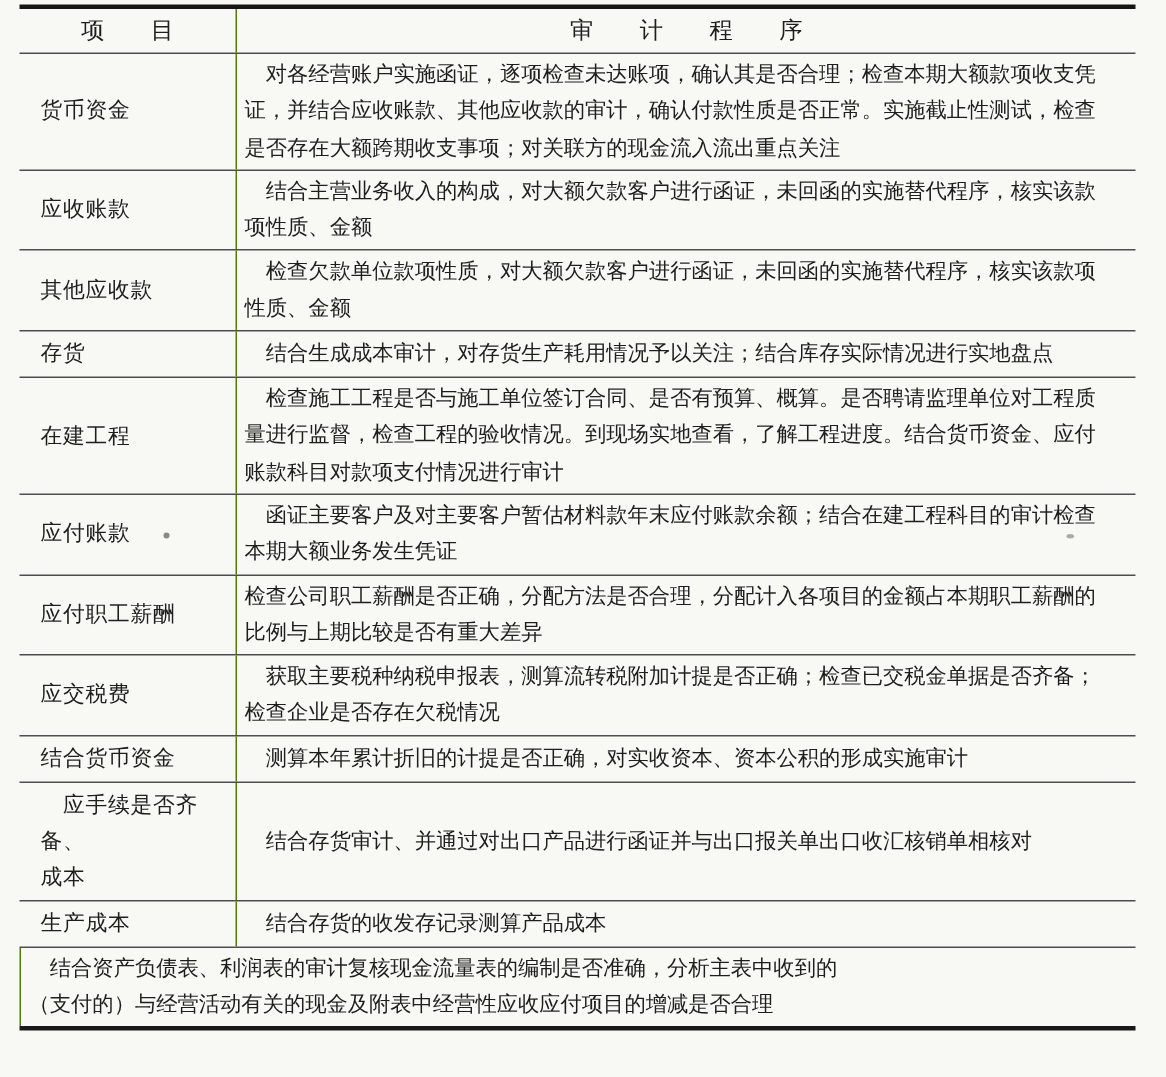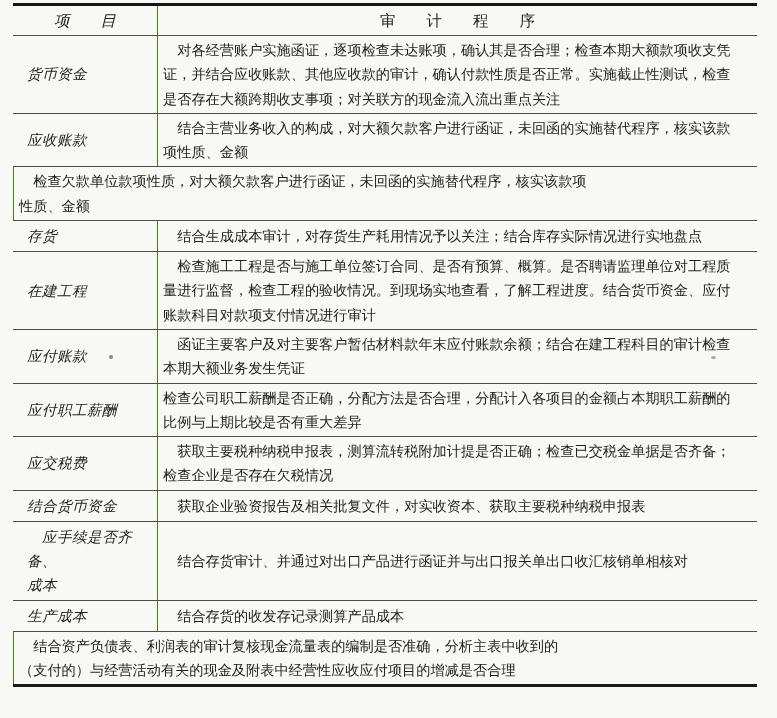--- a/index.html
+++ b/index.html
@@ -36,21 +36,20 @@
     width: 144px;
     flex: none;
     box-sizing: border-box;
     padding: 3px 2px 3px 14px;
     display: flex;
     align-items: center;
     font-size: 14.5px;
     line-height: 24px;
     white-space: pre-line;
     letter-spacing: 0.5px;
-    font-style: italic;
   }
   .cell-proc {
     flex: 1;
     box-sizing: border-box;
     border-left: 1px solid #4d7c0f;
     padding: 2px 4px 2px 5px;
     display: flex;
     align-items: center;
     font-size: 14.2px;
     line-height: 24.3px;
@@ -92,20 +91,21 @@
 是否存在大额跨期收支事项；对关联方的现金流入流出重点关注</div>
   </div>
 
   <div class="t-row">
     <div class="cell-item">应收账款</div>
     <div class="cell-proc">　结合主营业务收入的构成，对大额欠款客户进行函证，未回函的实施替代程序，核实该款
 项性质、金额</div>
   </div>
 
   <div class="t-row">
+    <div class="cell-item">其他应收款</div>
     <div class="cell-proc">　检查欠款单位款项性质，对大额欠款客户进行函证，未回函的实施替代程序，核实该款项
 性质、金额</div>
   </div>
 
   <div class="t-row">
     <div class="cell-item">存货</div>
     <div class="cell-proc">　结合生成成本审计，对存货生产耗用情况予以关注；结合库存实际情况进行实地盘点</div>
   </div>
 
 
@@ -129,21 +129,21 @@
   </div>
 
   <div class="t-row">
     <div class="cell-item">应交税费</div>
     <div class="cell-proc">　获取主要税种纳税申报表，测算流转税附加计提是否正确；检查已交税金单据是否齐备；
 检查企业是否存在欠税情况</div>
   </div>
 
   <div class="t-row">
     <div class="cell-item">结合货币资金</div>
-    <div class="cell-proc">　获取企业验资报告及相关批复文件，对实收资本、获取主要税种纳税申报表</div>
+    <div class="cell-proc">　测算本年累计折旧的计提是否正确，对实收资本、资本公积的形成实施审计</div>
   </div>
 
   <div class="t-row">
     <div class="cell-item">　应手续是否齐备、
 成本</div>
     <div class="cell-proc">　结合存货审计、并通过对出口产品进行函证并与出口报关单出口收汇核销单相核对</div>
   </div>
 
   <div class="t-row">
     <div class="cell-item">生产成本</div>

